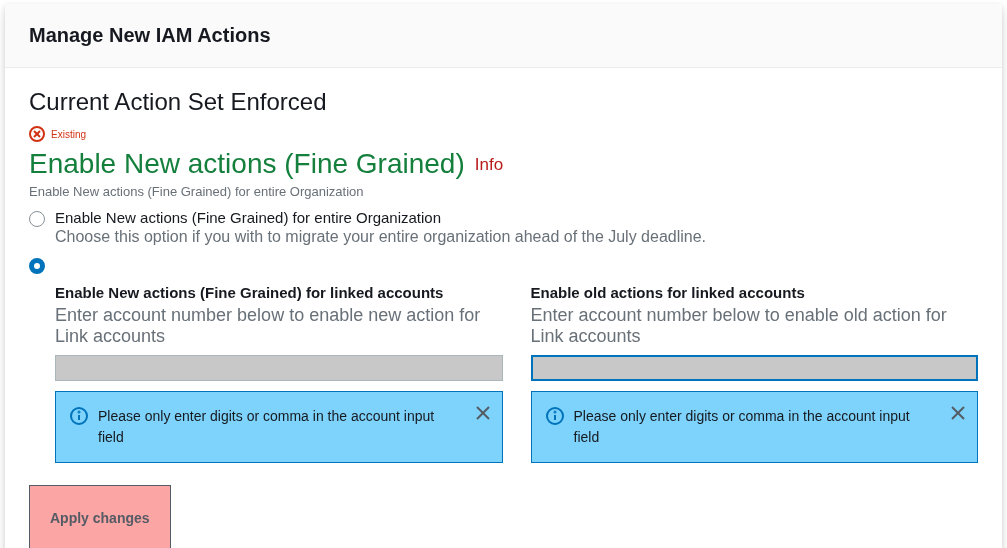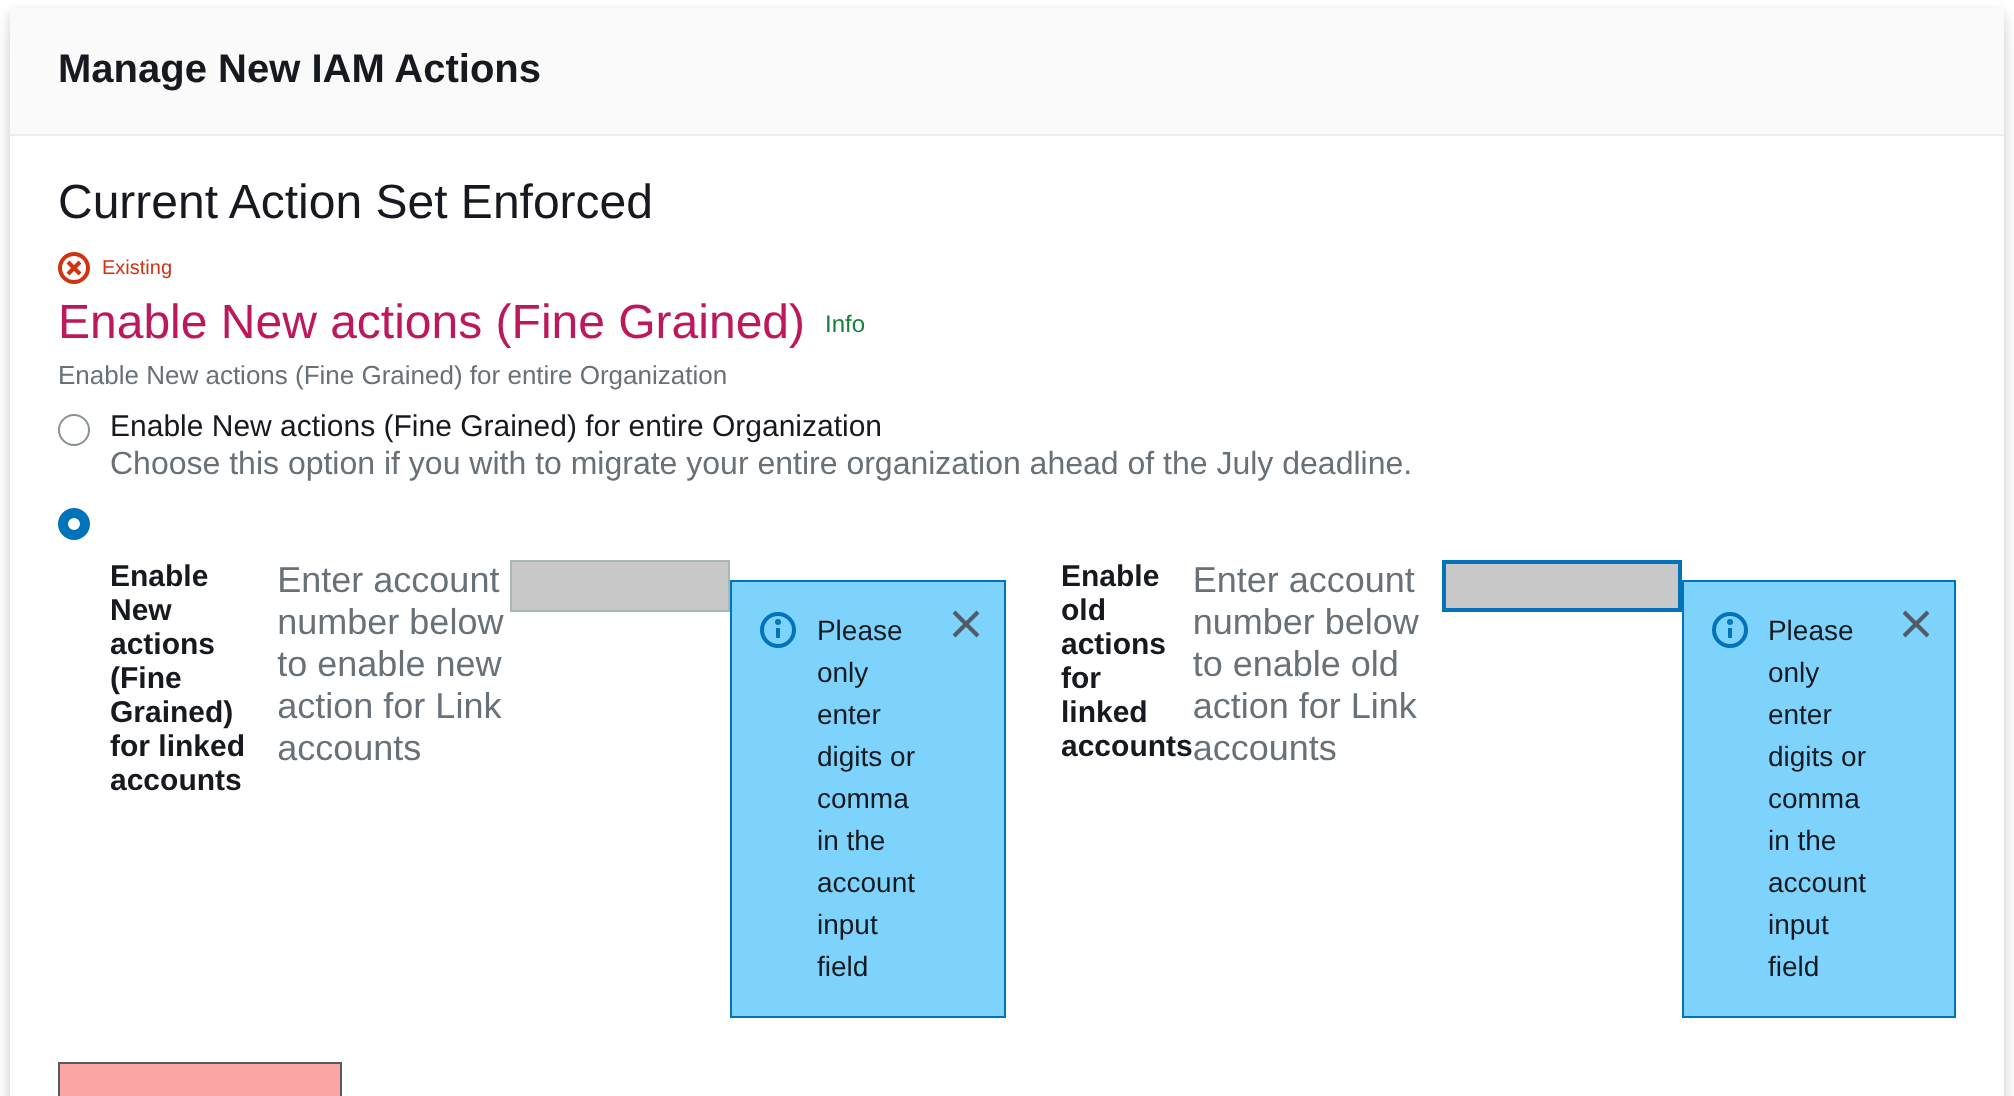--- a/index.html
+++ b/index.html
@@ -57,27 +57,27 @@
     .existing-label {
       color: #d13212;
       font-size: 10px;
     }
     .enable-row {
       display: flex;
       align-items: baseline;
       gap: 10px;
     }
     .enable-title {
-      font-size: 24px;
+      font-size: 28px;
       font-weight: 400;
-      color: #be185d;
+      color: #15803d;
     }
     .info-link {
-      color: #15803d;
-      font-size: 12px;
+      color: #b91c1c;
+      font-size: 17px;
       cursor: pointer;
       position: relative;
       top: -3px;
     }
     .sub-description {
       color: #687078;
       font-size: 13px;
       margin-top: 4px;
       margin-bottom: 10px;
     }
@@ -126,20 +126,21 @@
     }
     .columns {
       display: flex;
       gap: 28px;
       margin-top: 10px;
       margin-left: 26px;
     }
     .col {
       flex: 1;
       display: flex;
+      flex-direction: column;
     }
     .col-title {
       font-size: 15px;
       font-weight: 700;
       color: #16191f;
       margin-bottom: 4px;
     }
     .col-desc {
       color: #687078;
       font-size: 18px;

